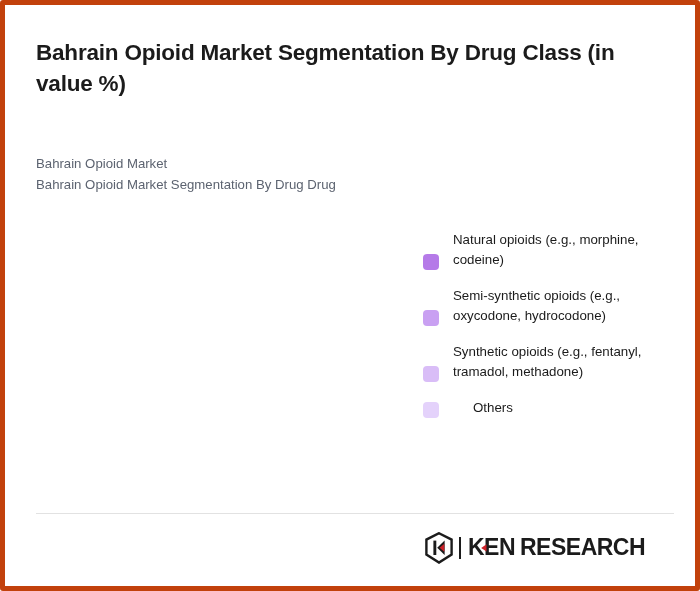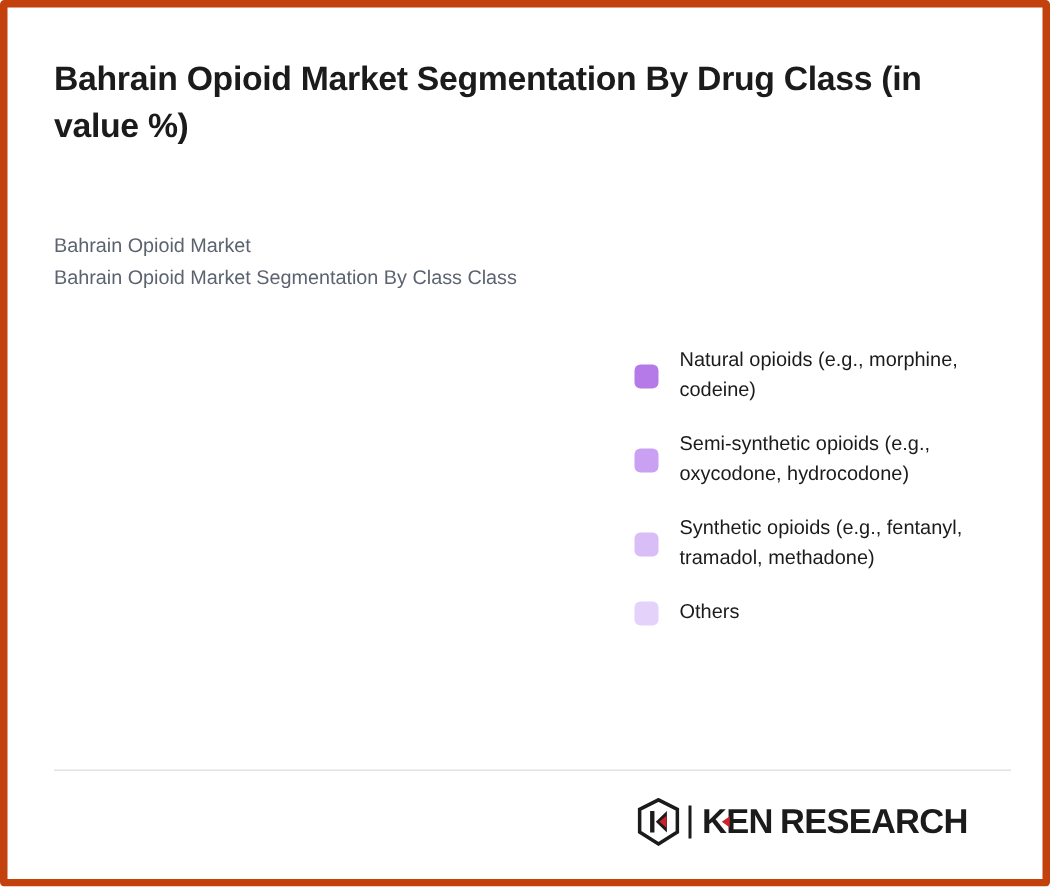--- a/index.html
+++ b/index.html
@@ -67,25 +67,26 @@
     font-family: "Liberation Sans", sans-serif;
   }
   .legend {
     position: absolute;
     left: 418px;
     top: 65px;
     width: 258px;
   }
   .legend-item {
     display: flex;
-    align-items: center;
+    align-items: flex-end;
     margin-bottom: 16px;
   }
   .legend-item:last-child {
     margin-bottom: 12px;
+    gap: 20px;
   }
   .swatch {
     width: 16px;
     height: 16px;
     border-radius: 4px;
     flex: 0 0 16px;
     margin-top: 2px;
     margin-right: 14px;
   }
   .legend-label {
@@ -133,21 +134,21 @@
 </style>
 </head>
 <body>
 
 <div class="card">
 
   <div class="title">Bahrain Opioid Market Segmentation By Drug Class (in value %)</div>
 
   <div class="subtitle-block">
     <div class="subtitle">Bahrain Opioid Market</div>
-    <div class="subtitle">Bahrain Opioid Market Segmentation By Class Class</div>
+    <div class="subtitle">Bahrain Opioid Market Segmentation By Drug Drug</div>
   </div>
 
   <div class="chart-area">
 
 
     <div class="legend">
       <div class="legend-item">
         <span class="swatch" id="sw-0" style="background: rgb(181, 122, 232);"></span>
         <span class="legend-label">Natural opioids (e.g., morphine, codeine)</span>
       </div>

